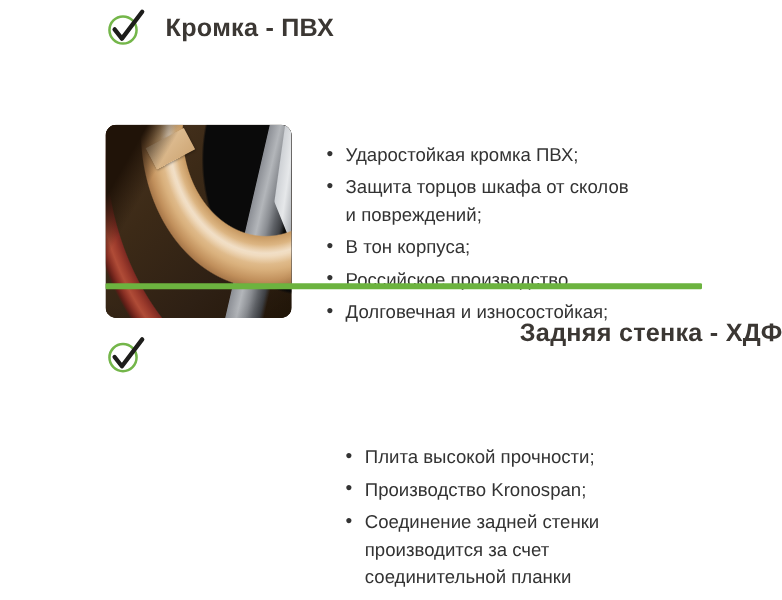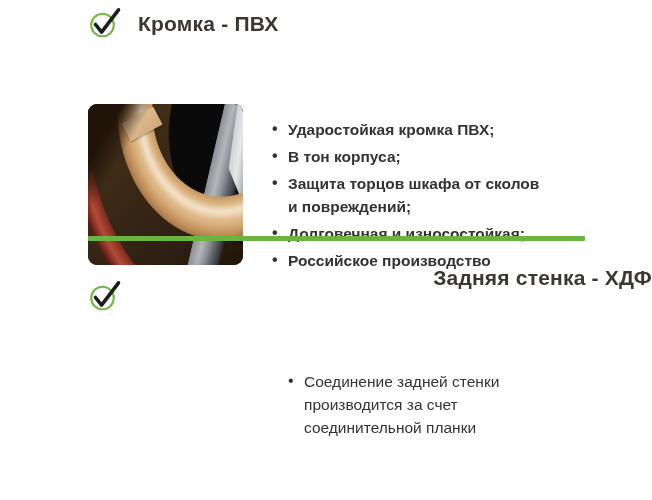--- a/index.html
+++ b/index.html
@@ -218,27 +218,27 @@
         <div class="edge-layer edge-grey"></div>
         <div class="edge-layer edge-grey2"></div>
         <div class="edge-layer edge-red"></div>
         <div class="edge-layer edge-oak"></div>
         <div class="edge-layer edge-oak-sheen"></div>
         <div class="edge-joint"></div>
         <div class="edge-layer edge-dark-left"></div>
         <div class="edge-layer edge-vignette"></div>
       </div>
 
-      <ul class="bullet-list" id="bullets-edge" style="left:271px; top:72px; width:330px;font-weight:bold;">
+      <ul class="bullet-list" id="bullets-edge" style="left:271px; top:72px; width:330px;">
         <li>Ударостойкая кромка ПВХ;</li>
-        <li>В тон корпуса;</li>
         <li>Защита торцов шкафа от сколов
 и повреждений;</li>
+        <li>В тон корпуса;</li>
+        <li>Российское производство</li>
         <li>Долговечная и износостойкая;</li>
-        <li>Российское производство</li>
       </ul>
 
     </div>
   </div>
 
   <div class="divider" style="top:236px;"></div>
 
   <div class="section" id="section-back">
 
     <div class="heading-row" style="height:46px; margin-top:19px;justify-content:flex-end;">
@@ -247,20 +247,22 @@
           <circle cx="14.5" cy="18" r="11.3" fill="none" stroke="#74b64a" stroke-width="2.1"></circle>
           <path d="M7.5 17.5 L13.6 25.2 L30.5 2.8" fill="none" stroke="#1d1d1b" stroke-width="3.6" stroke-linecap="round" stroke-linejoin="round"></path>
         </svg>
       </span>
       <h2 class="section-title">Задняя стенка - ХДФ</h2>
     </div>
 
     <div class="body-row">
 
       <ul class="bullet-list" id="bullets-back" style="left:287px; top:70px; width:320px;">
+        <li>Плита высокой прочности;</li>
+        <li>Производство Kronospan;</li>
         <li>Соединение задней стенки
 производится за счет
 соединительной планки</li>
       </ul>
 
     </div>
   </div>
 
 </div>
 

